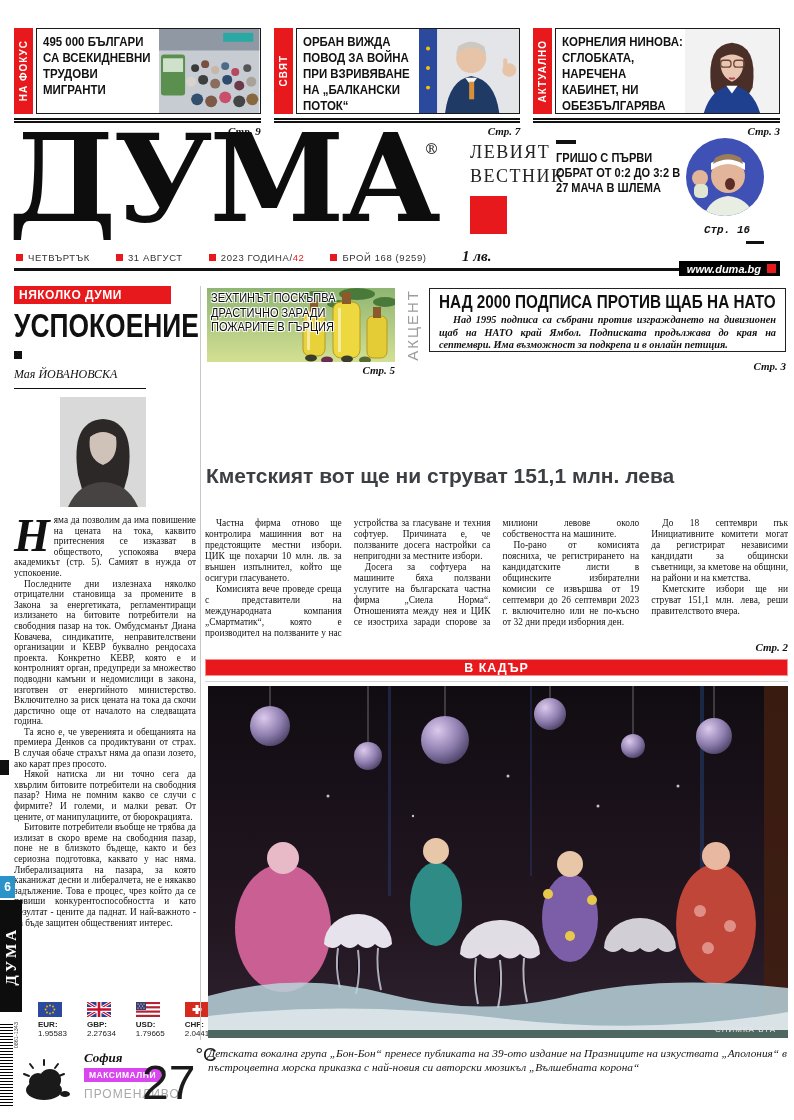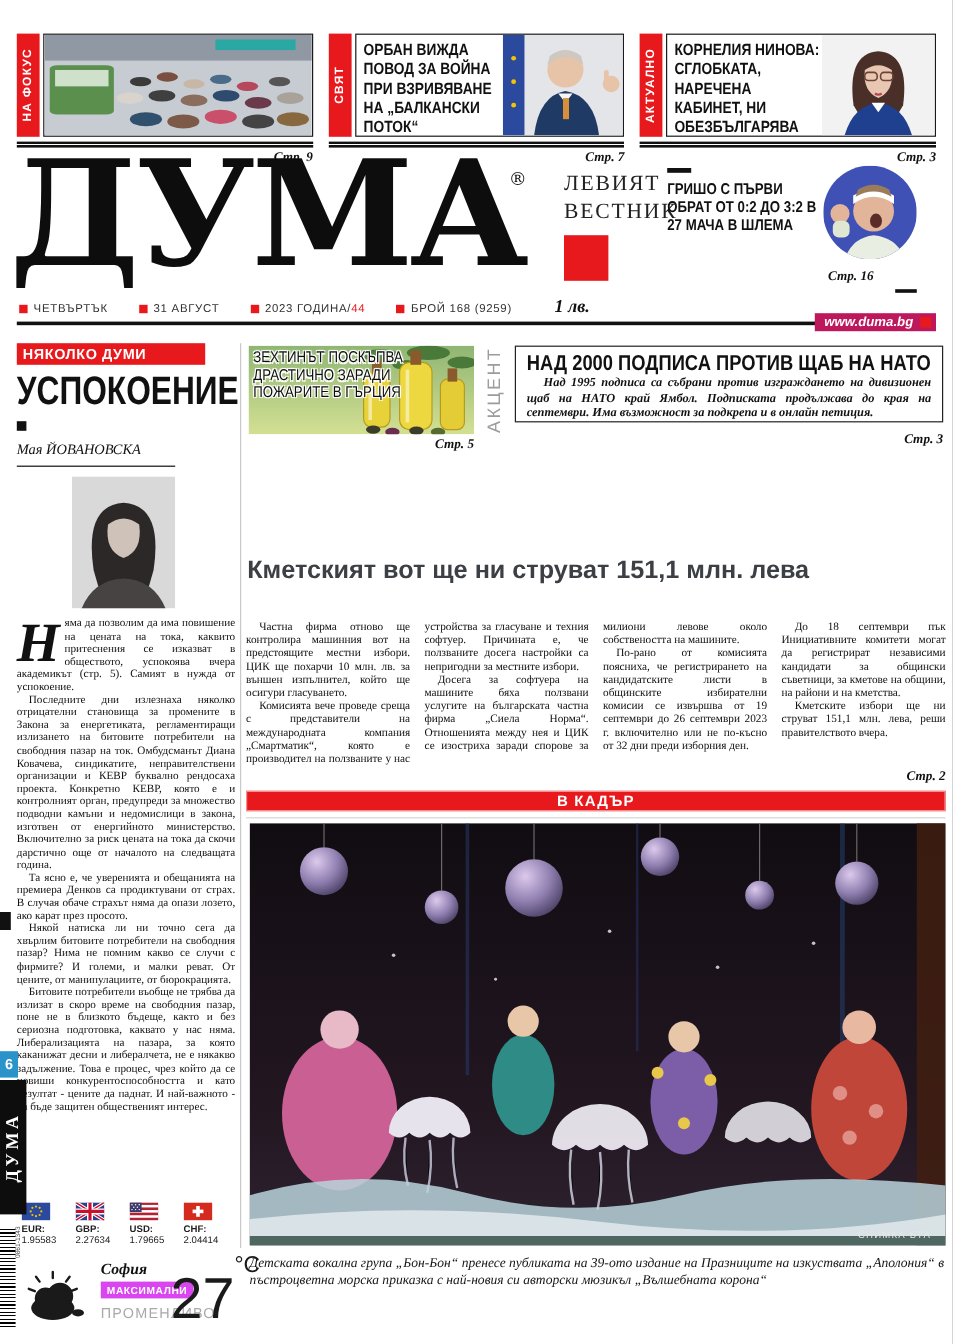--- a/index.html
+++ b/index.html
@@ -21,48 +21,48 @@
   
   .logo{position:absolute;left:8px;top:128px;font-family:"DejaVu Serif",serif;font-weight:bold;
         font-size:122px;line-height:100px;letter-spacing:-3px;color:#0d0d0d;}
   .reg{position:absolute;left:424px;top:140px;font-size:15px;font-family:"DejaVu Serif",serif;}
   .tagline{position:absolute;left:470px;top:140px;font-family:"Liberation Serif",serif;font-size:18px;letter-spacing:1.5px;line-height:24px;color:#222;}
   .redsq{position:absolute;left:470px;top:196px;width:37px;height:38px;background:#e8191d;}
   .sportdash{position:absolute;left:556px;top:140px;width:20px;height:4px;background:#111;}
   .sporttitle{position:absolute;left:556px;top:150px;width:128px;font-weight:bold;font-size:13px;line-height:15px;}
   .sportphoto{position:absolute;left:686px;top:138px;width:78px;height:78px;border-radius:50%;overflow:hidden;}
   .sportphoto svg{display:block;width:100%;height:100%;}
-  .sportpage{position:absolute;left:690px;top:224px;width:74px;text-align:left;font-family:Liberation Serif, serif;font-style:italic;font-weight:bold;font-size:11px;}
+  .sportpage{position:absolute;left:690px;top:224px;width:74px;text-align:center;font-family:Liberation Mono, monospace;font-style:italic;font-weight:bold;font-size:11px;}
   .sportdash2{position:absolute;left:746px;top:241px;width:18px;height:3px;background:#111;}
   
   .dateline{position:absolute;left:16px;top:252px;width:620px;display:flex;align-items:center;font-size:9.5px;letter-spacing:.6px;color:#333;}
   .dl-item{display:flex;align-items:center;margin-right:26px;}
   .bullet{width:7px;height:7px;background:#e8191d;margin-right:5px;}
   .dl-red{color:#e8191d;}
   .price{position:absolute;left:462px;top:248px;font-family:"Liberation Serif",serif;font-style:italic;font-weight:bold;font-size:15px;}
   .mainrule{position:absolute;left:14px;top:268px;width:766px;height:3px;background:#111;}
-  .sitebox{position:absolute;right:14px;top:261px;height:15px;background:#be185d;color:#fff;display:flex;align-items:center;
+  .sitebox{position:absolute;right:14px;top:261px;height:15px;background:#000000;color:#fff;display:flex;align-items:center;
            font-style:italic;font-weight:bold;font-size:11px;padding:0 4px 0 8px;}
   .sitebox .sq{width:9px;height:9px;background:#e8191d;margin-left:6px;}
   
   .leftcol{position:absolute;left:14px;top:286px;width:182px;}
   .kicker{background:#e8191d;color:#fff;font-weight:bold;font-size:12px;letter-spacing:.5px;width:148px;padding:2px 4px 2px 5px;}
   .optitle{font-weight:bold;font-size:33px;line-height:34px;margin-top:5px;text-align:center;}
   .opmark{width:8px;height:8px;background:#111;margin-top:8px;}
   .opauthor{font-family:"Liberation Serif",serif;font-style:italic;font-size:12px;margin-top:8px;}
   .opline{width:132px;border-bottom:1.5px solid #111;margin-top:6px;}
   .opphoto{margin:8px 0 8px 46px;width:86px;height:110px;}
   .opphoto svg{display:block;width:100%;height:100%;}
   .opbody{font-family:"Liberation Serif",serif;font-size:9.3px;line-height:10.6px;text-align:justify;}
   .opbody p{margin:0;text-indent:10px;}
   .opbody p.lead-p{text-indent:0;}
   .dropcap{float:left;font-family:"Liberation Serif",serif;font-style:italic;font-weight:bold;font-size:46px;line-height:34px;padding:4px 4px 0 0;}
   
   .fxrow{position:absolute;left:18px;top:1002px;width:180px;display:flex;}
-  .fx{flex:1 1 0;}
+  .fx{flex:1 1 0;margin-left:20px;}
   .fx svg{display:block;width:24px;height:15px;margin-bottom:3px;}
   .fxcode{font-size:8px;font-weight:bold;color:#222;}
   .fxval{font-size:8px;color:#222;}
   
   .weather{position:absolute;left:14px;top:1050px;width:186px;height:62px;}
   .wicon{position:absolute;left:2px;top:8px;width:58px;height:46px;}
   .wcity{position:absolute;left:70px;top:0;font-family:"Liberation Serif",serif;font-style:italic;font-weight:bold;font-size:13px;}
   .wbadge{position:absolute;left:70px;top:18px;background:#d946ef;color:#fff;font-weight:bold;font-size:8.5px;padding:2px 5px;letter-spacing:.5px;}
   .wcond{position:absolute;left:70px;top:37px;color:#a9a9a9;font-size:12px;letter-spacing:1px;}
   .wtemp{position:absolute;left:128px;top:-6px;font-size:48px;font-weight:300;color:#1a1a1a;font-family:"Liberation Sans",sans-serif;}
@@ -107,20 +107,23 @@
 <div class="page">
 
   <div class="topstrip">
 
     <div class="tstory">
       <div class="tbox">
         <div class="ttab">
           <span class="vtext">НА ФОКУС</span>
         </div>
         <div class="tframe">
+          <div class="ttitle">
+            <span class="condb">495 000 БЪЛГАРИ СА ВСЕКИДНЕВНИ ТРУДОВИ МИГРАНТИ</span>
+          </div>
           <div class="tphoto">
             <svg viewBox="0 0 100 86" preserveAspectRatio="none">
               <rect width="100" height="86" fill="#c7ccd2"></rect>
               <rect width="100" height="22" fill="#8f98a3"></rect>
               <rect x="64" y="4" width="30" height="9" fill="#2aa9a4"></rect>
               <rect x="2" y="26" width="24" height="42" rx="3" fill="#5a8f4e"></rect>
               <rect x="4" y="30" width="20" height="14" fill="#cfe0cb"></rect>
               <g>
                 <circle cx="36" cy="40" r="4" fill="#3a3a3a"></circle>
                   <circle cx="46" cy="36" r="4" fill="#7a4f3f"></circle>
@@ -238,21 +241,21 @@
         <span class="bullet"></span>
         <span>ЧЕТВЪРТЪК</span>
       </div>
     <div class="dl-item">
         <span class="bullet"></span>
         <span>31 АВГУСТ</span>
       </div>
     <div class="dl-item">
         <span class="bullet"></span>
         <span>2023 ГОДИНА/</span>
-        <span class="dl-red">44</span>
+        <span class="dl-red">42</span>
       </div>
     <div class="dl-item">
         <span class="bullet"></span>
         <span>БРОЙ 168 (9259)</span>
       </div>
   </div>
   <div class="price">1 лв.</div>
   <div class="mainrule"></div>
   <div class="sitebox">
     <span>www.duma.bg</span>

